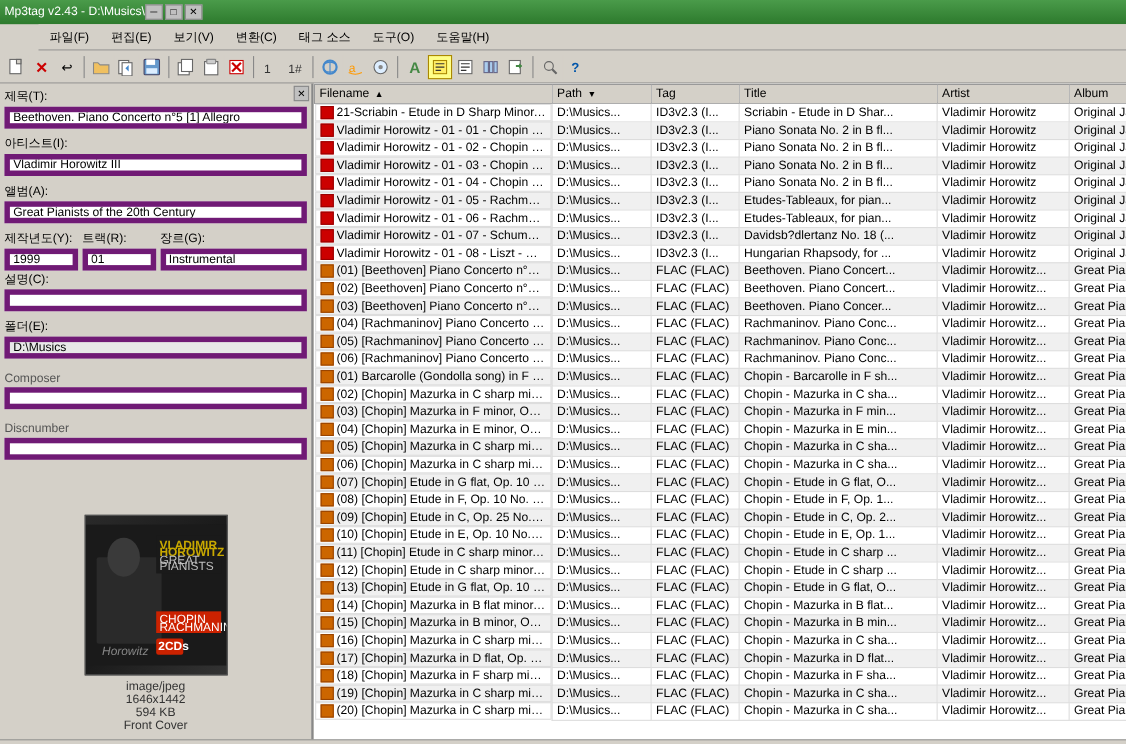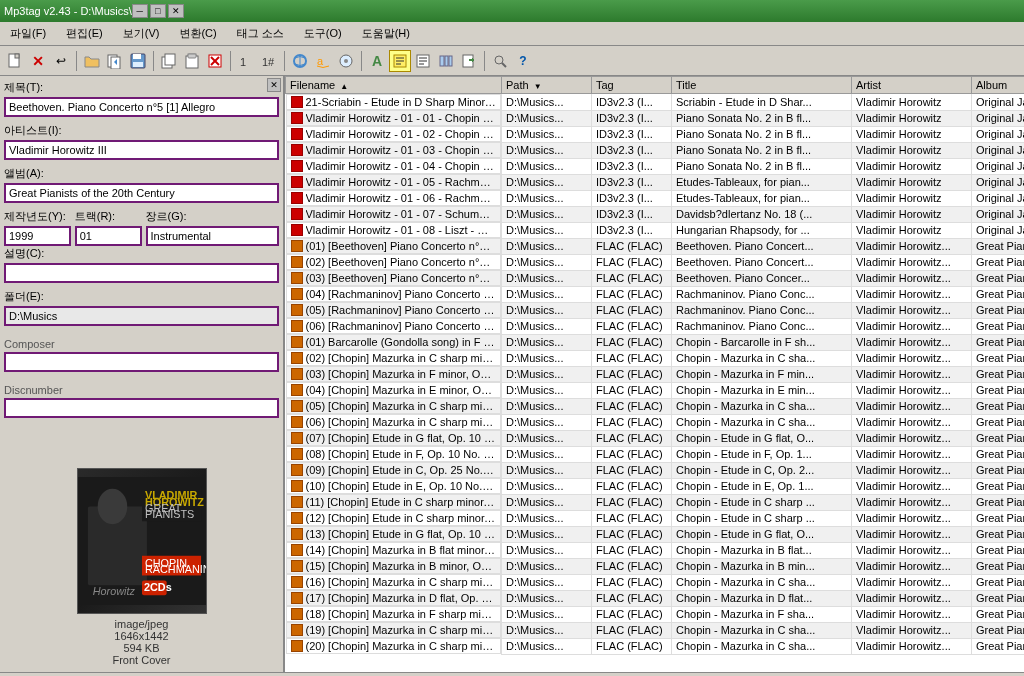--- a/index.html
+++ b/index.html
@@ -22,20 +22,21 @@
       font-size: 9px;
       display: flex; align-items: center; justify-content: center;
     }
     
     .menu-bar {
       background: #d4d0c8;
       border-bottom: 1px solid #888;
       display: flex;
       padding: 2px 4px;
       gap: 8px;
+      margin-left: 35px;
     }
     .menu-item {
       padding: 2px 6px;
       cursor: pointer;
       font-size: 11px;
     }
     
     .toolbar {
       background: #d4d0c8;
       border-bottom: 1px solid #888;
@@ -83,21 +84,21 @@
       cursor: pointer;
       font-size: 9px;
       display: flex; align-items: center; justify-content: center;
     }
     
     .field-group { margin-bottom: 6px; }
     .field-label { font-size: 11px; margin-bottom: 2px; color: #000; }
     .field-input {
       width: 100%;
       height: 20px;
-      border: 2px solid #701a75;
+      border: 5px solid #701a75;
       background: white;
       padding: 1px 3px;
       font-size: 11px;
     }
     
     .row-fields { display: flex; gap: 4px; }
     .row-field { flex: 1; }
     
     .album-art-section {
       margin-top: 8px;

